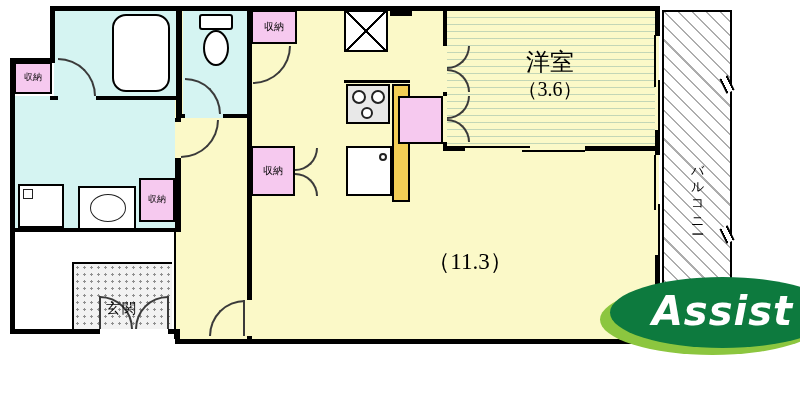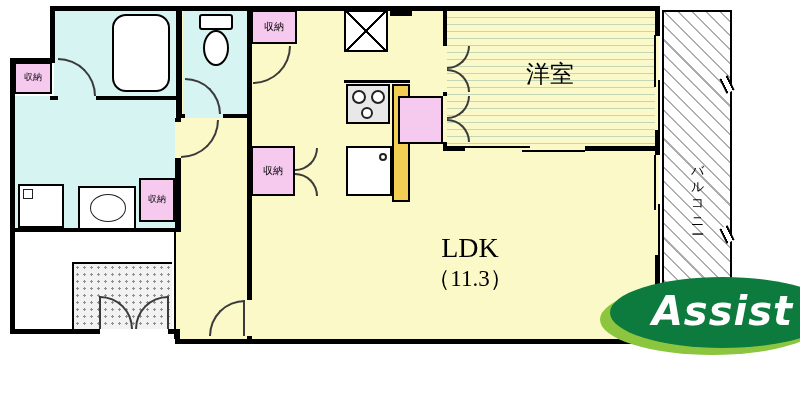--- a/index.html
+++ b/index.html
@@ -139,24 +139,25 @@
   <div class="arc arc-br" style="left:447px;top:46px;width:23px;height:23px;"></div>
   <div class="arc arc-tr" style="left:447px;top:69px;width:23px;height:23px;"></div>
   <div class="arc arc-br" style="left:447px;top:96px;width:23px;height:23px;"></div>
   <div class="arc arc-tr" style="left:447px;top:119px;width:23px;height:23px;"></div>
 
   <div class="brk" style="left:719px;top:80px;"></div>
   <div class="brk" style="left:719px;top:230px;"></div>
 
   <div class="lbl" style="left:470px;top:36px;width:160px;height:76px;flex-direction:column;">
     <span style="font-size:24px;">洋室</span>
+    <span style="font-size:20px;">（3.6）</span>
   </div>
   <div class="lbl" style="left:380px;top:222px;width:180px;height:80px;flex-direction:column;">
-    <span style="font-size:28px;">LDK</span>
     <span style="font-size:23px;">（11.3）</span>
   </div>
   <div class="lbl" style="left:668px;top:128px;width:58px;height:130px;font-size:13px;writing-mode:vertical-rl;text-orientation:upright;letter-spacing:3px;">バルコニー</div>
+  <div class="lbl" style="left:82px;top:296px;width:80px;height:26px;font-size:14px;letter-spacing:2px;">玄関</div>
 
   <div class="logo">
     <span>Assist</span>
   </div>
 
 </div>
 
 </body></html>

